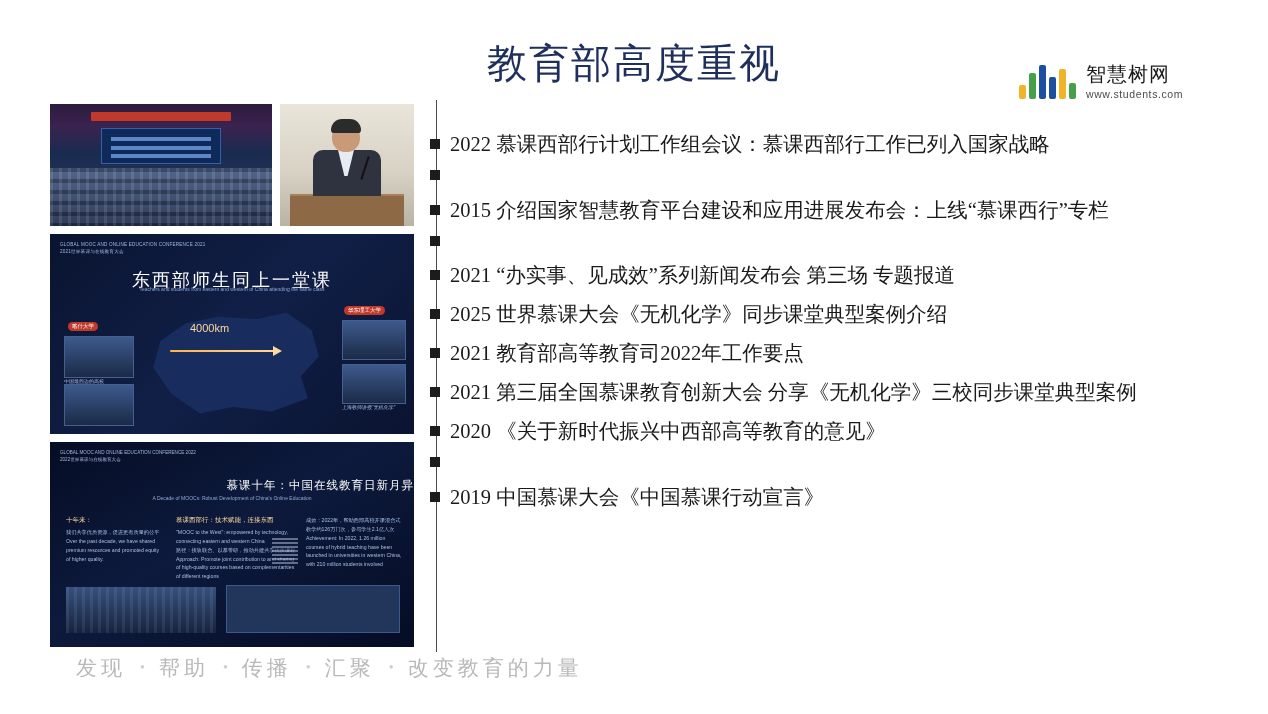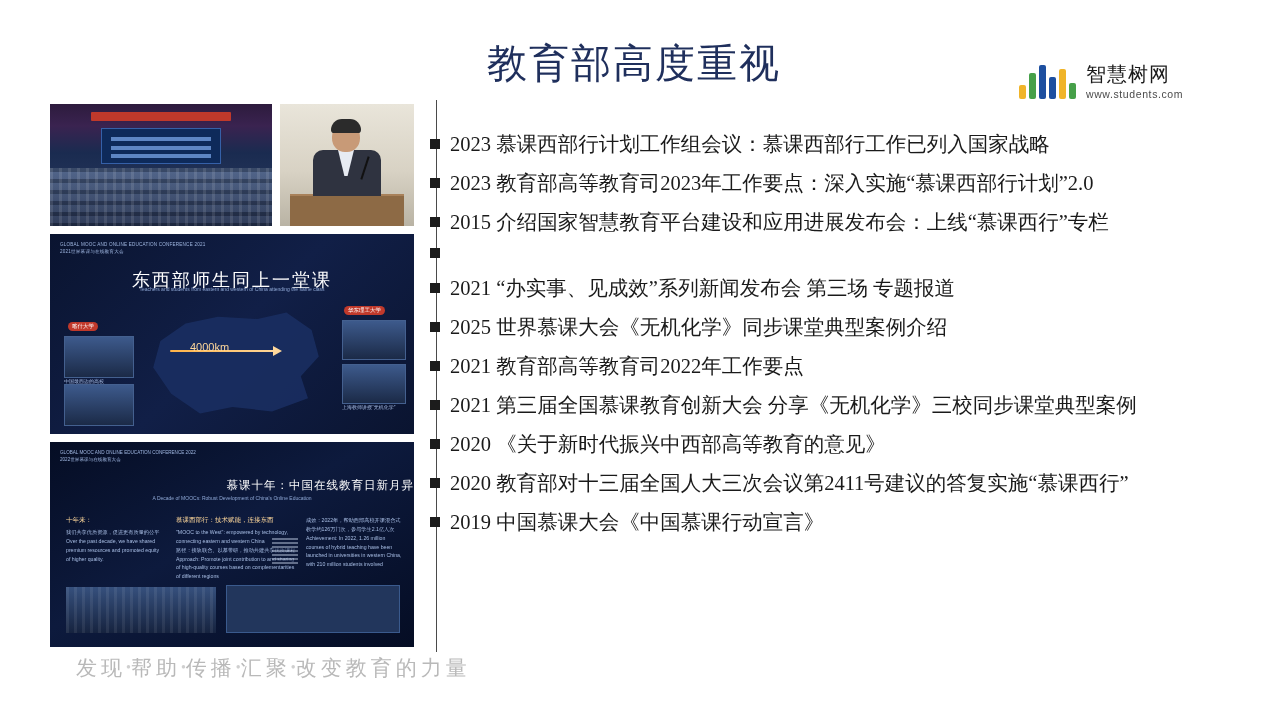--- a/index.html
+++ b/index.html
@@ -275,21 +275,21 @@
     position: absolute;
     right: -4px;
     top: -4px;
     border-left: 9px solid #ffd89b;
     border-top: 5px solid transparent;
     border-bottom: 5px solid transparent;
   }
   .km-label {
     position: absolute;
     left: 140px;
-    top: 107px;
+    top: 88px;
     font-size: 11px;
     color: #ffd89b;
     font-family: "Liberation Sans", sans-serif;
   }
   .mini-photo {
     position: absolute;
     background: linear-gradient(to bottom, #3d5a8c, #1b2a47);
     border: 1px solid #44608f;
   }
   .mp-a { left: 14px;  top: 102px; width: 68px; height: 40px; }
@@ -433,20 +433,21 @@
     white-space: nowrap;
   }
 
   
   .footer {
     position: absolute;
     left: 76px;
     bottom: 32px;
     display: flex;
     align-items: center;
+    gap: 14px;
     color: #b9b9b9;
     font-size: 21px;
     letter-spacing: 4px;
     font-family: "Liberation Serif", "DejaVu Serif", serif;
   }
   .footer .dot {
     color: #cfcfcf;
     font-size: 14px;
     letter-spacing: 0;
   }
@@ -543,25 +544,24 @@
       </div>
       <div class="w2-qr"></div>
       <div class="w2-bottomphoto"></div>
       <div class="w2-bottomphoto2"></div>
     </div>
   </div>
 
   <div class="bullets">
     <div class="bullet-row">
       <span class="bullet-mark"></span>
-      <span class="bullet-text">2023 慕课西部行计划工作组会议：慕课西部行工作已列入国家战略</span>
-    </div>
-    <div class="bullet-row">
-      <span class="bullet-mark"></span>
-      <span class="bullet-text">2023 教育部高等教育司2023年工作要点：深入实施“慕课西部行计划”2.0</span>
+      <span class="bullet-text">2022 慕课西部行计划工作组会议：慕课西部行工作已列入国家战略</span>
+    </div>
+    <div class="bullet-row">
+      <span class="bullet-mark"></span>
     </div>
     <div class="bullet-row">
       <span class="bullet-mark"></span>
       <span class="bullet-text">2015 介绍国家智慧教育平台建设和应用进展发布会：上线“慕课西行”专栏</span>
     </div>
     <div class="bullet-row">
       <span class="bullet-mark"></span>
     </div>
     <div class="bullet-row">
       <span class="bullet-mark"></span>
@@ -578,21 +578,20 @@
     <div class="bullet-row">
       <span class="bullet-mark"></span>
       <span class="bullet-text">2021 第三届全国慕课教育创新大会 分享《无机化学》三校同步课堂典型案例</span>
     </div>
     <div class="bullet-row">
       <span class="bullet-mark"></span>
       <span class="bullet-text">2020 《关于新时代振兴中西部高等教育的意见》</span>
     </div>
     <div class="bullet-row">
       <span class="bullet-mark"></span>
-      <span class="bullet-text">2020 教育部对十三届全国人大三次会议第2411号建议的答复实施“慕课西行”</span>
     </div>
     <div class="bullet-row">
       <span class="bullet-mark"></span>
       <span class="bullet-text">2019 中国慕课大会《中国慕课行动宣言》</span>
     </div>
   </div>
 
   <div class="footer">
     <span>发现</span>
     <span class="dot">•</span>

